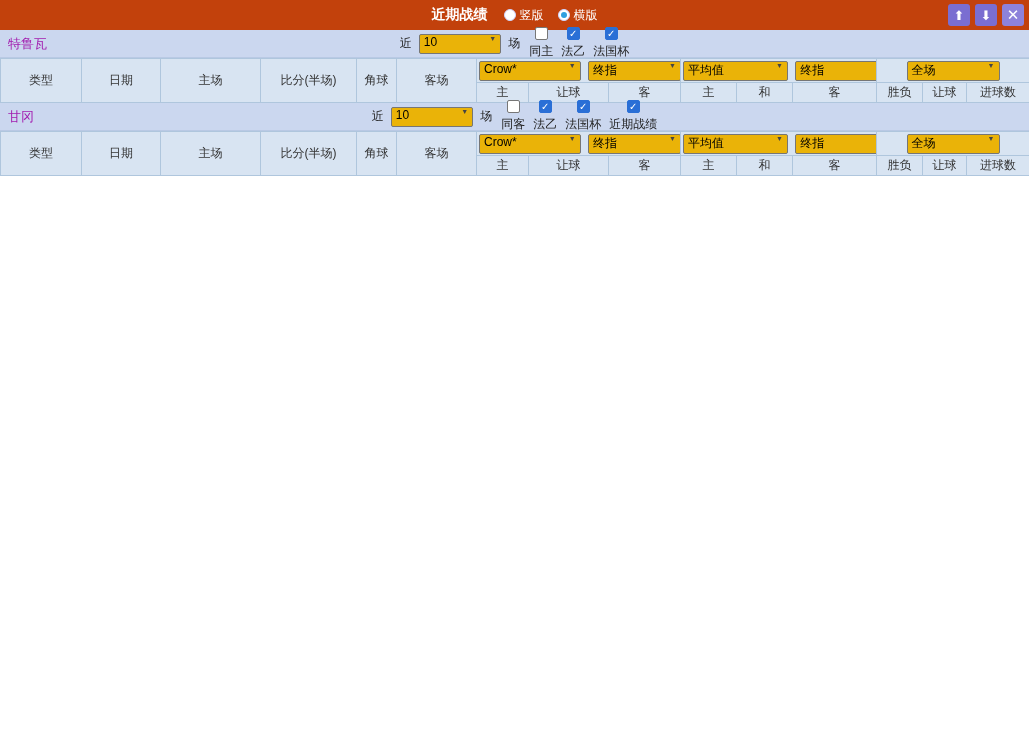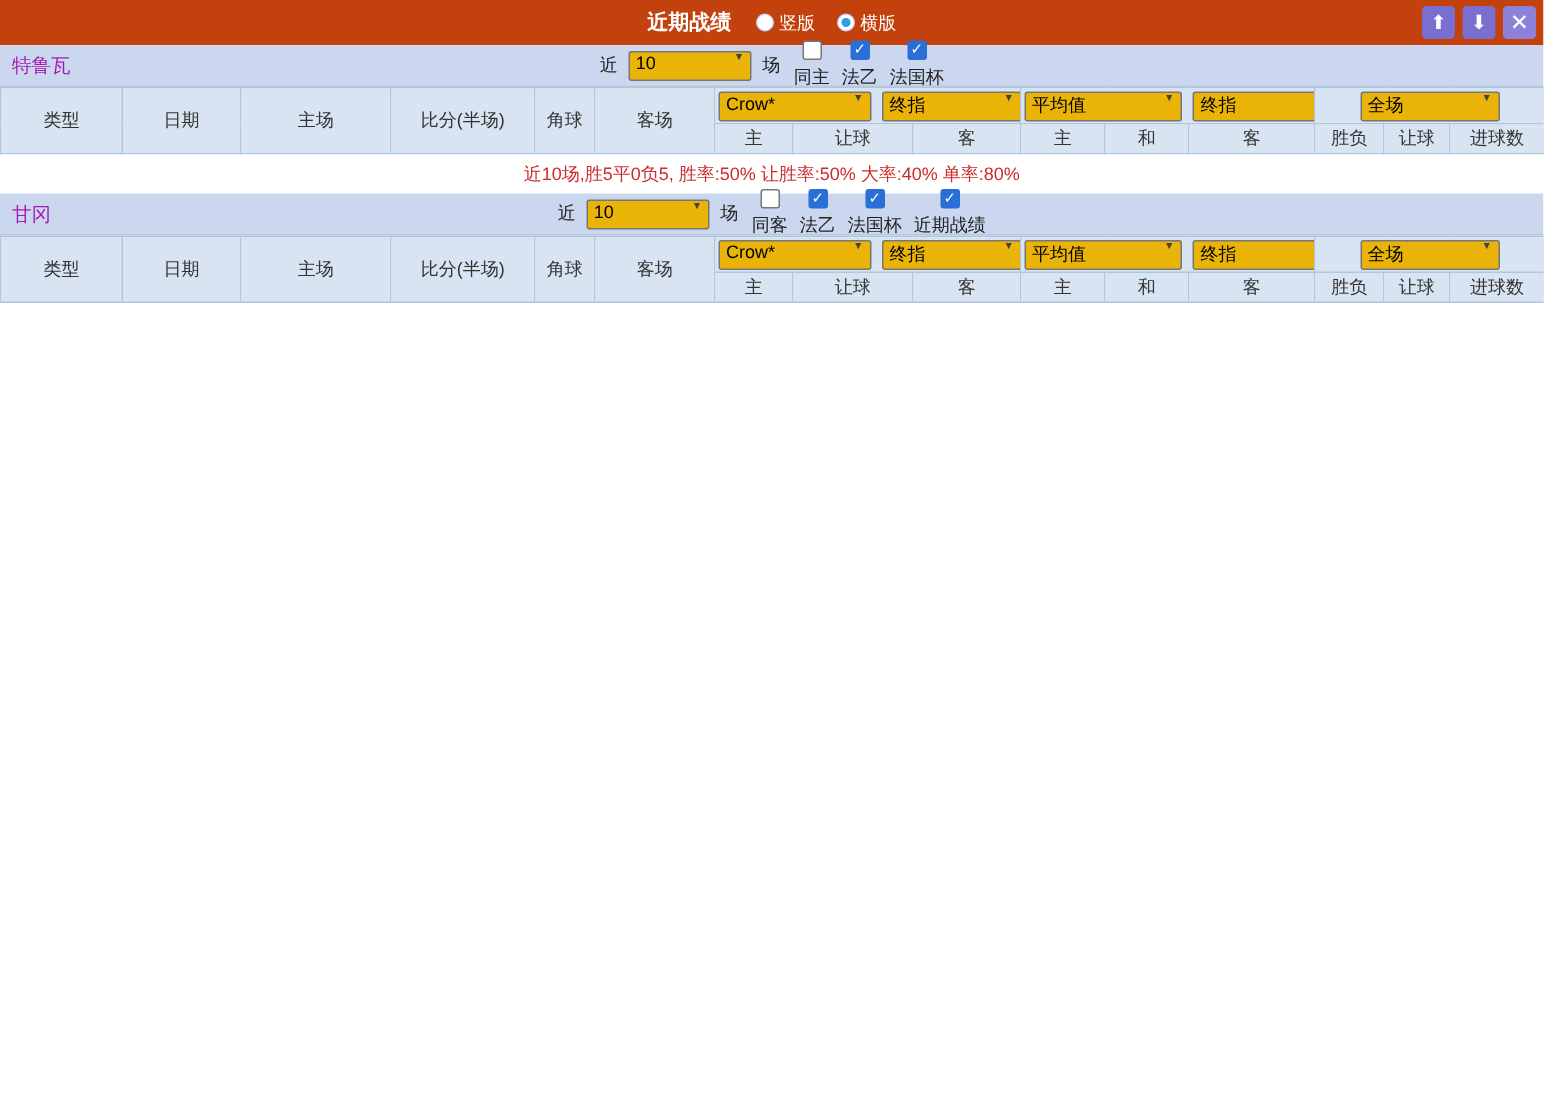--- a/index.html
+++ b/index.html
@@ -187,21 +187,20 @@
         <th>和</th>
         <th>客</th>
         <th>胜负</th>
         <th>让球</th>
         <th>进球数</th>
       </tr>
     </thead>
     <tbody></tbody>
   </table>
 
-  <div class="summary">近10场,胜5平0负5, 胜率:50% 让胜率:50% 大率:40% 单率:80%</div>
 </section>
 
 <section>
   <div class="strip">
     <span class="team-name">甘冈</span>
     <span class="filters">
       <span>近</span>
       <span class="sel sel-count">
           <span>10</span>
           <span class="caret">▼</span>

